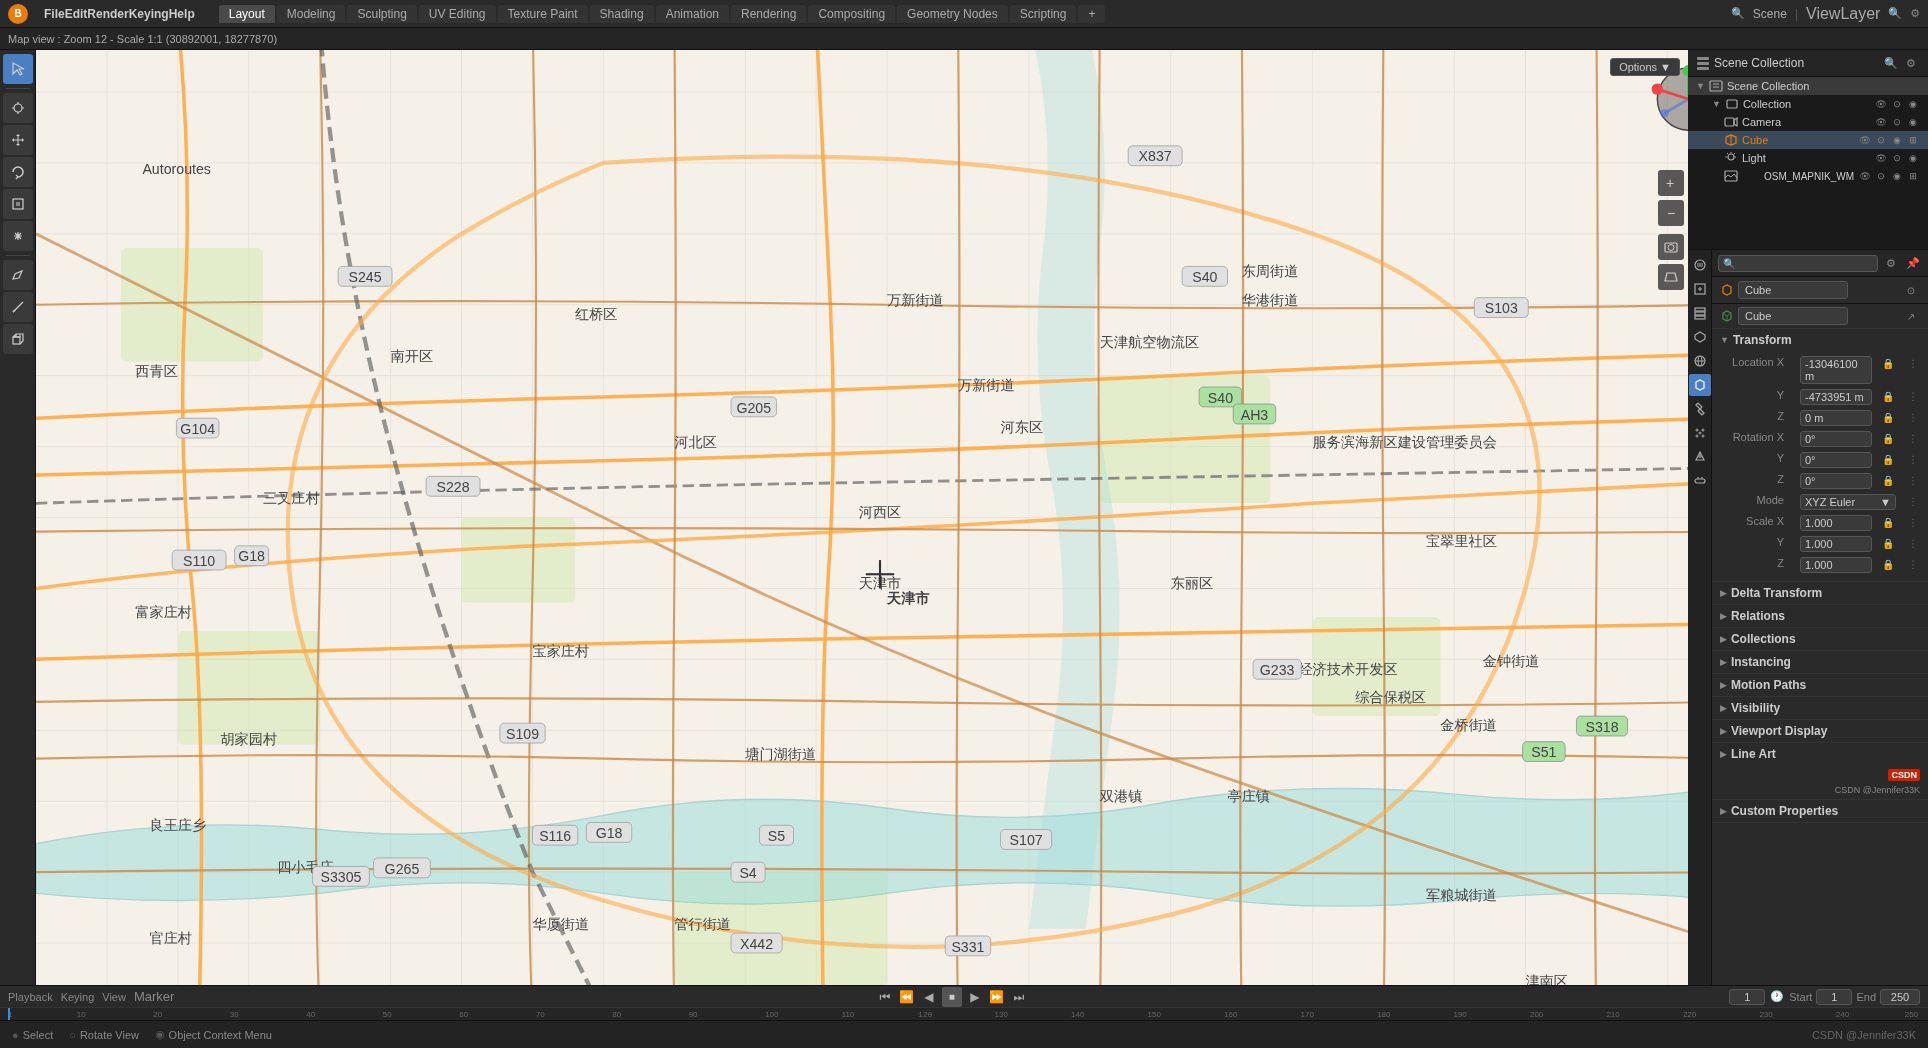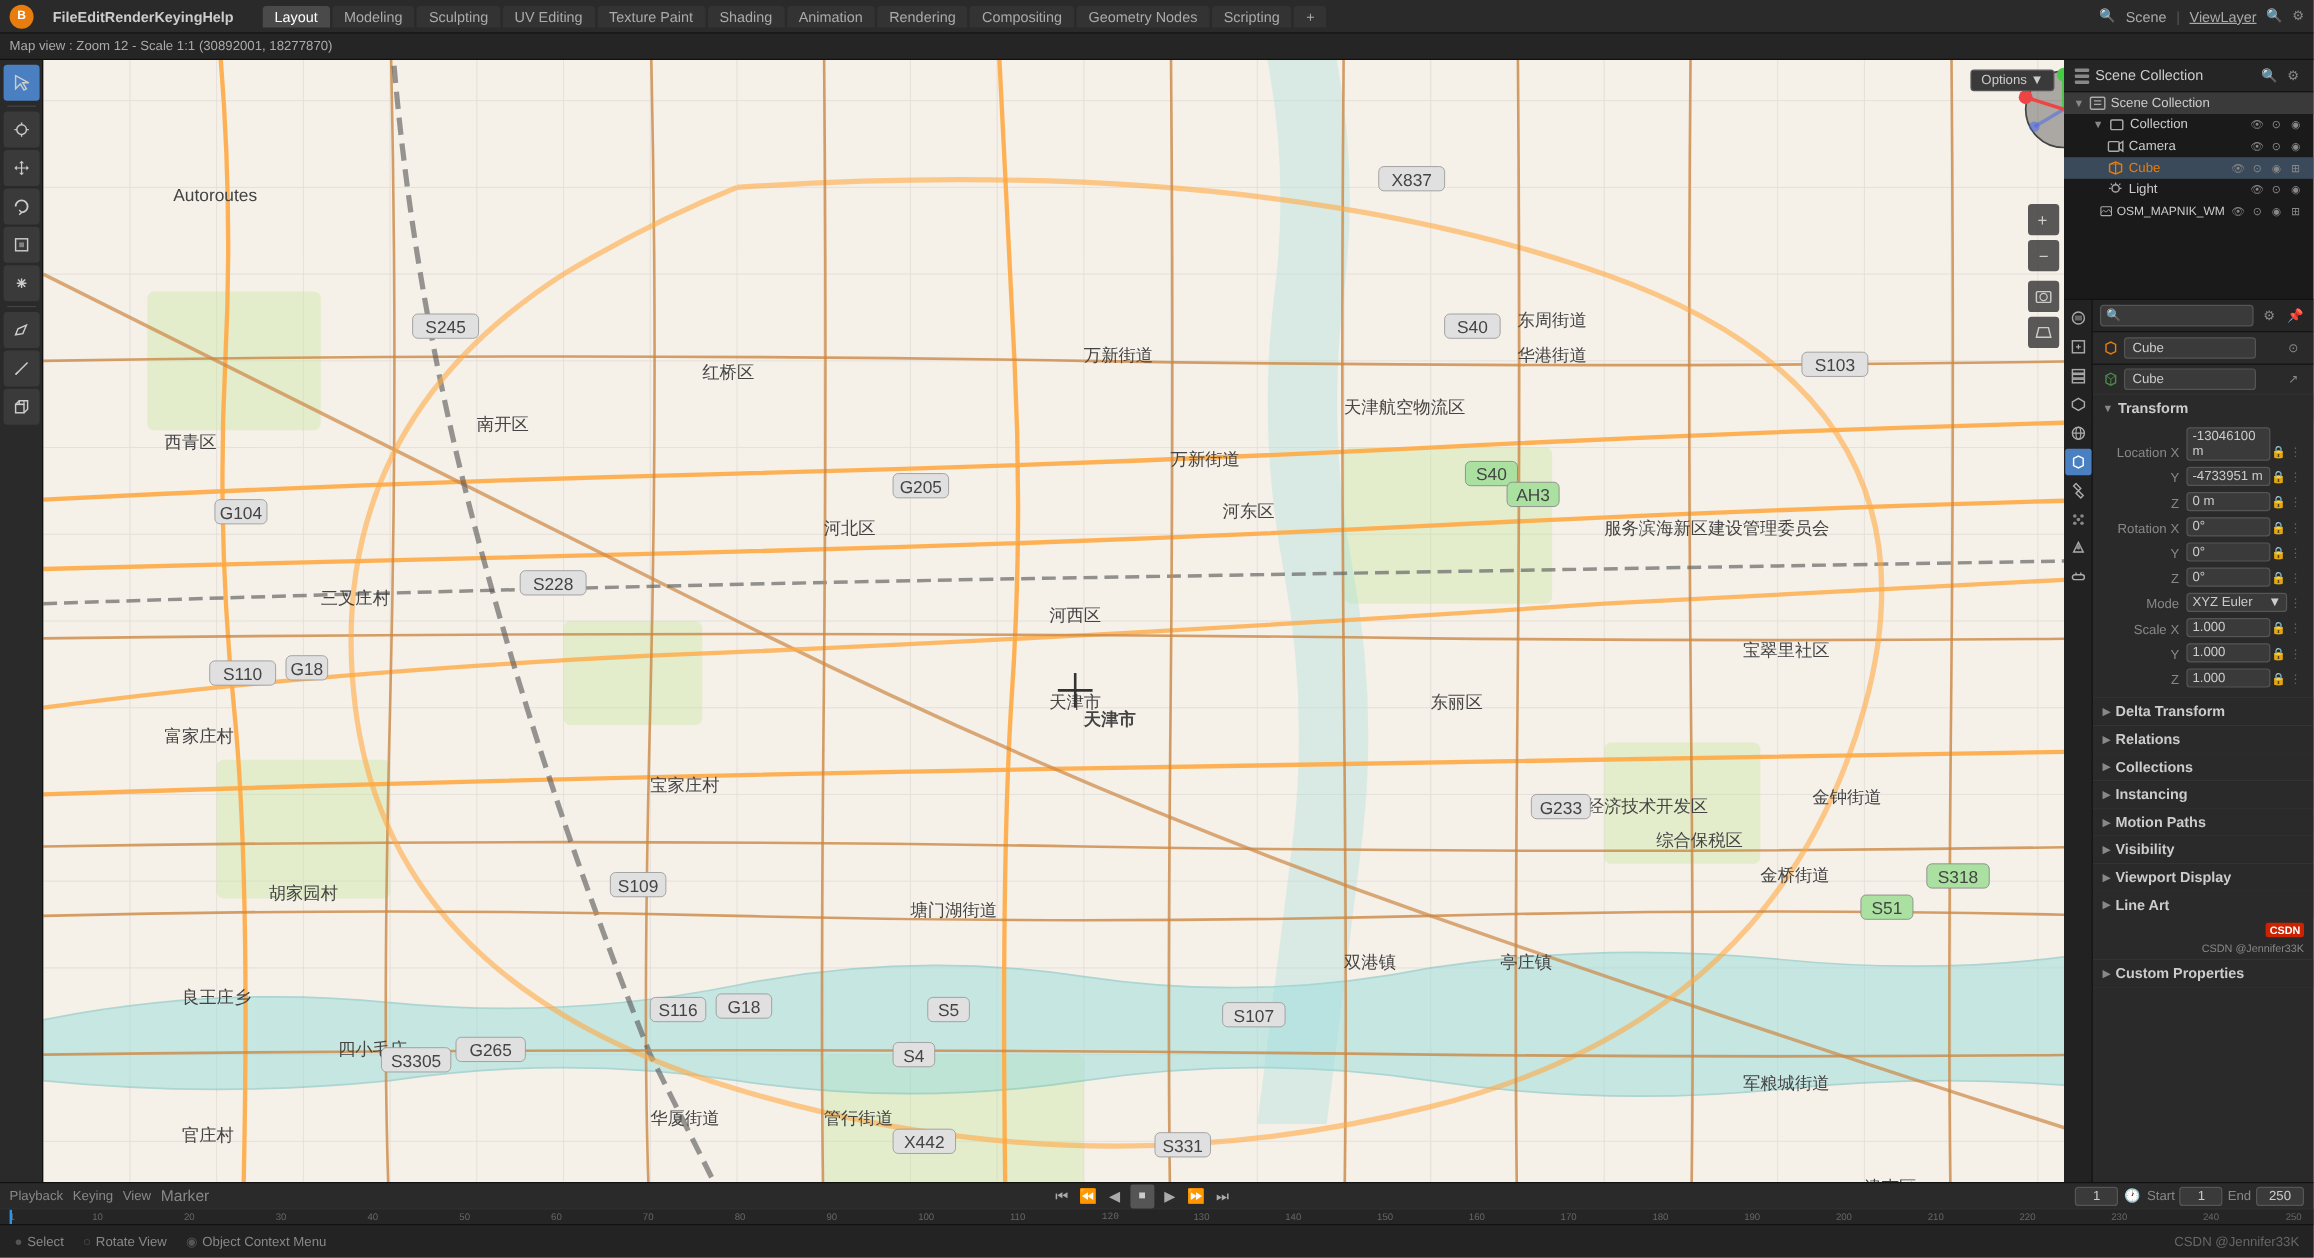--- a/index.html
+++ b/index.html
@@ -7,21 +7,21 @@
 
     
     #topbar { display: flex; align-items: center; height: 28px; background: #2a2a2a; border-bottom: 1px solid #111; padding: 0 8px; gap: 16px; }
     #topbar .blender-logo { width: 20px; height: 20px; background: #e87d0d; border-radius: 50%; display: flex; align-items: center; justify-content: center; font-size: 10px; font-weight: bold; color: white; flex-shrink: 0; }
     #topbar .menu-items { display: flex; gap: 0; font-weight: bold; }
     #topbar .menu-item { color: #ccc; font-size: 12px; cursor: pointer; }
     #topbar .workspace-tabs { display: flex; gap: 2px; margin-left: 8px; }
     #topbar .workspace-tab { padding: 2px 10px; border-radius: 3px 3px 0 0; font-size: 12px; color: #aaa; cursor: pointer; background: #333; }
     #topbar .right-controls { margin-left: auto; display: flex; align-items: center; gap: 8px; }
     #topbar .scene-label { font-size: 12px; color: #aaa; }
-    #topbar .viewlayer-label { font-size: 12px; color: #aaa; text-decoration: underline; }
+    #topbar .viewlayer-label { font-size: 16px; color: #aaa; }
 
     
     #infobar { height: 22px; background: #252525; display: flex; align-items: center; padding: 0 8px; border-bottom: 1px solid #111; font-size: 11px; color: #aaa; }
 
     
     #main { display: flex; height: calc(1048px - 28px - 22px - 28px - 35px); }
 
     
     #viewport-container { flex: 1; position: relative; overflow: hidden; background: #2a2a2a; }
 
@@ -74,29 +74,29 @@
     ::-webkit-scrollbar-thumb { background: #555; border-radius: 3px; }
 
     
     .map-road { stroke: #cc8844; stroke-width: 1.5; fill: none; opacity: 0.8; }
     .map-road-main { stroke: #ffaa44; stroke-width: 2.5; fill: none; opacity: 0.9; }
     .map-rail { stroke: #666; stroke-width: 2; fill: none; stroke-dasharray: 8,4; opacity: 0.7; }
     .map-water { fill: #9dd; opacity: 0.5; stroke: #6bb; stroke-width: 1; }
     .map-park { fill: #c8e6a0; opacity: 0.4; }
     .map-label { font-size: 10px; fill: #444; }
 
-    .prop-row { display: flex; align-items: flex-end; gap: 0; margin-bottom: 3px; padding: 1px 0; }
+    .prop-row { display: flex; align-items: flex-start; gap: 10px; margin-bottom: 3px; padding: 1px 0; }
     .prop-row-label { font-size: 11px; color: #888; min-width: 70px; text-align: right; padding-right: 6px; }
     .prop-row-value { flex: 1; background: #3a3a3a; border: 1px solid #555; border-radius: 3px; padding: 1px 4px; font-size: 11px; color: #ccc; display: flex; align-items: center; }
     .lock-btn { width: 14px; height: 14px; display: flex; align-items: center; justify-content: center; font-size: 10px; color: #666; }
     .menu-btn { width: 14px; height: 14px; display: flex; align-items: center; justify-content: center; font-size: 10px; color: #666; }
 
     .outliner-scene-coll { background: #3a3a3a; }
 
-    #right-side { display: flex; flex-direction: column; width: 208px; }
+    #right-side { display: flex; flex-direction: column; width: 240px; }
 
     #prop-sidebar { display: flex; }
     .prop-icon-sidebar { width: 24px; background: #222; display: flex; flex-direction: column; align-items: center; padding: 4px 0; gap: 2px; border-right: 1px solid #111; }
     .prop-icon-btn { width: 22px; height: 22px; display: flex; align-items: center; justify-content: center; cursor: pointer; border-radius: 2px; font-size: 11px; }
     .prop-icon-btn.active { background: #4a4a4a; }
 
     .header-btn { width: 18px; height: 18px; display: flex; align-items: center; justify-content: center; cursor: pointer; color: #888; font-size: 11px; }
   </style>
 </head>
 <body>

